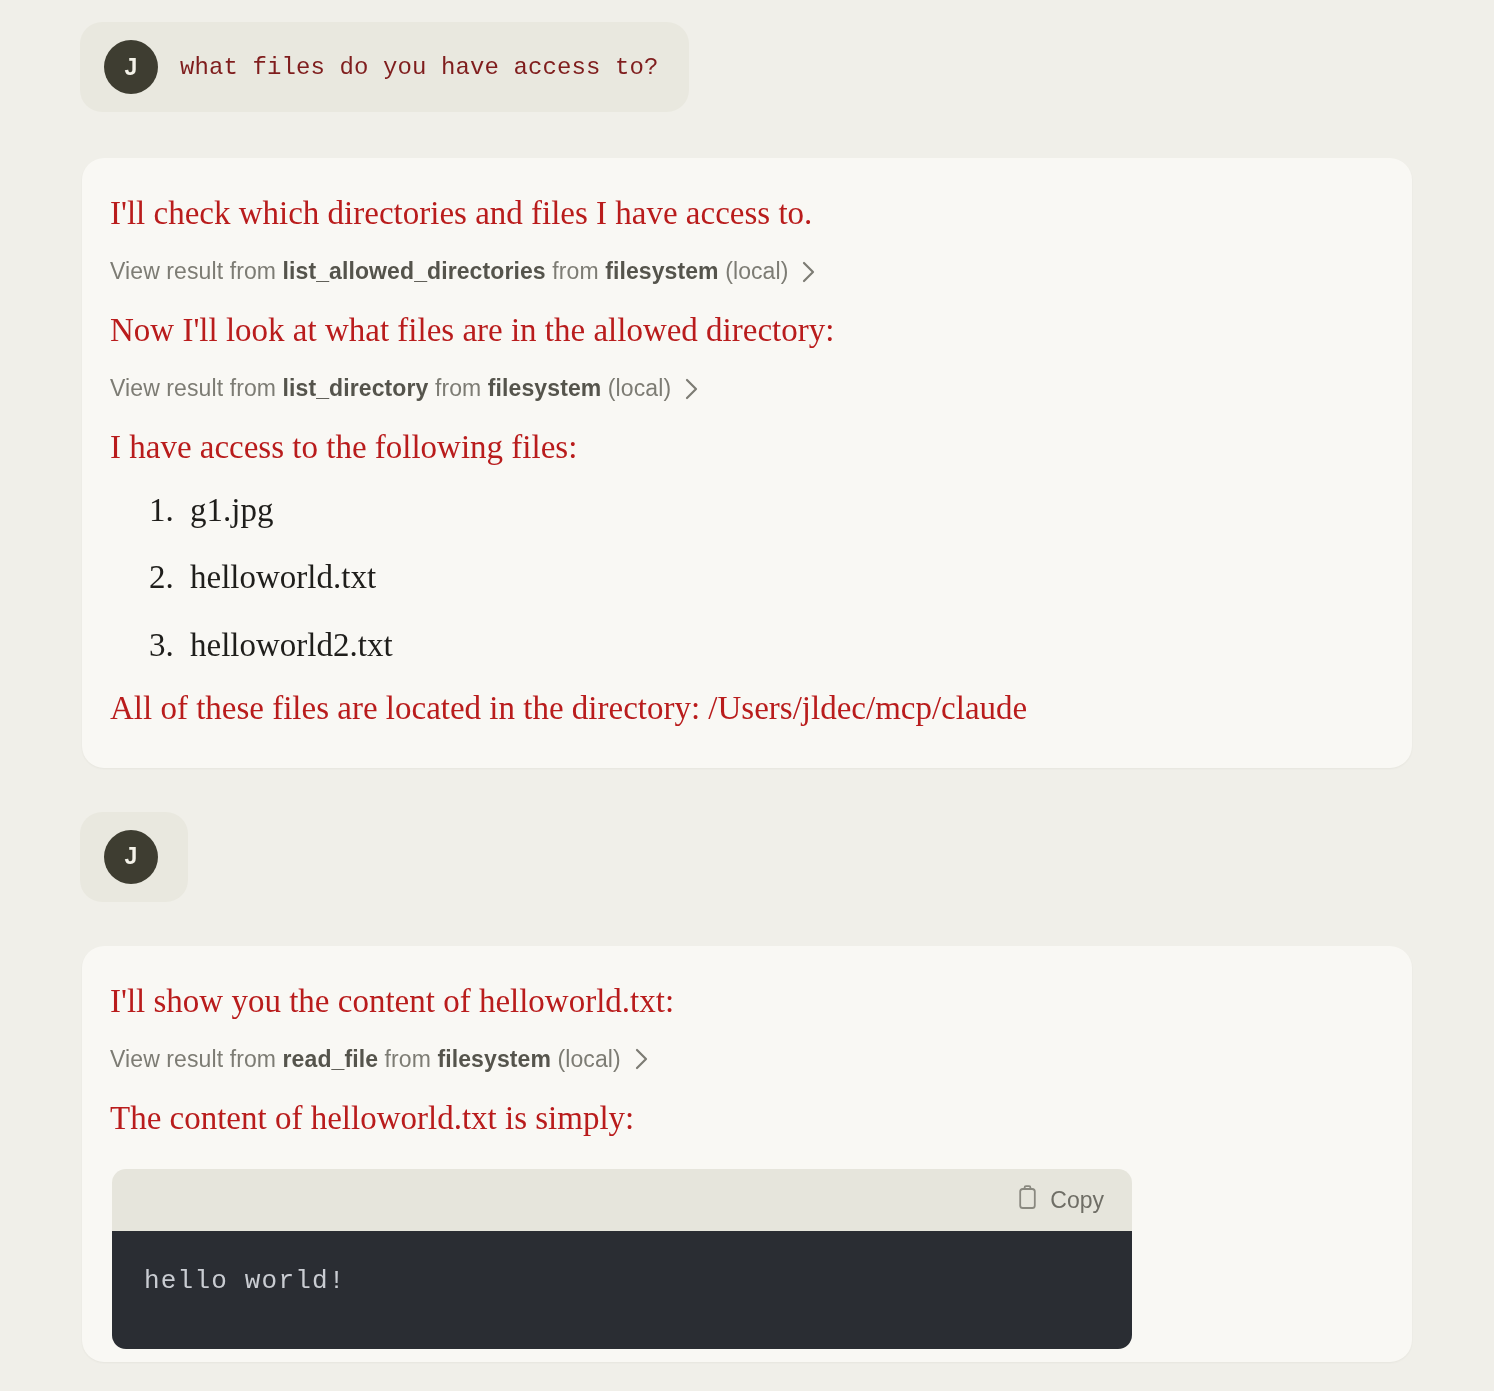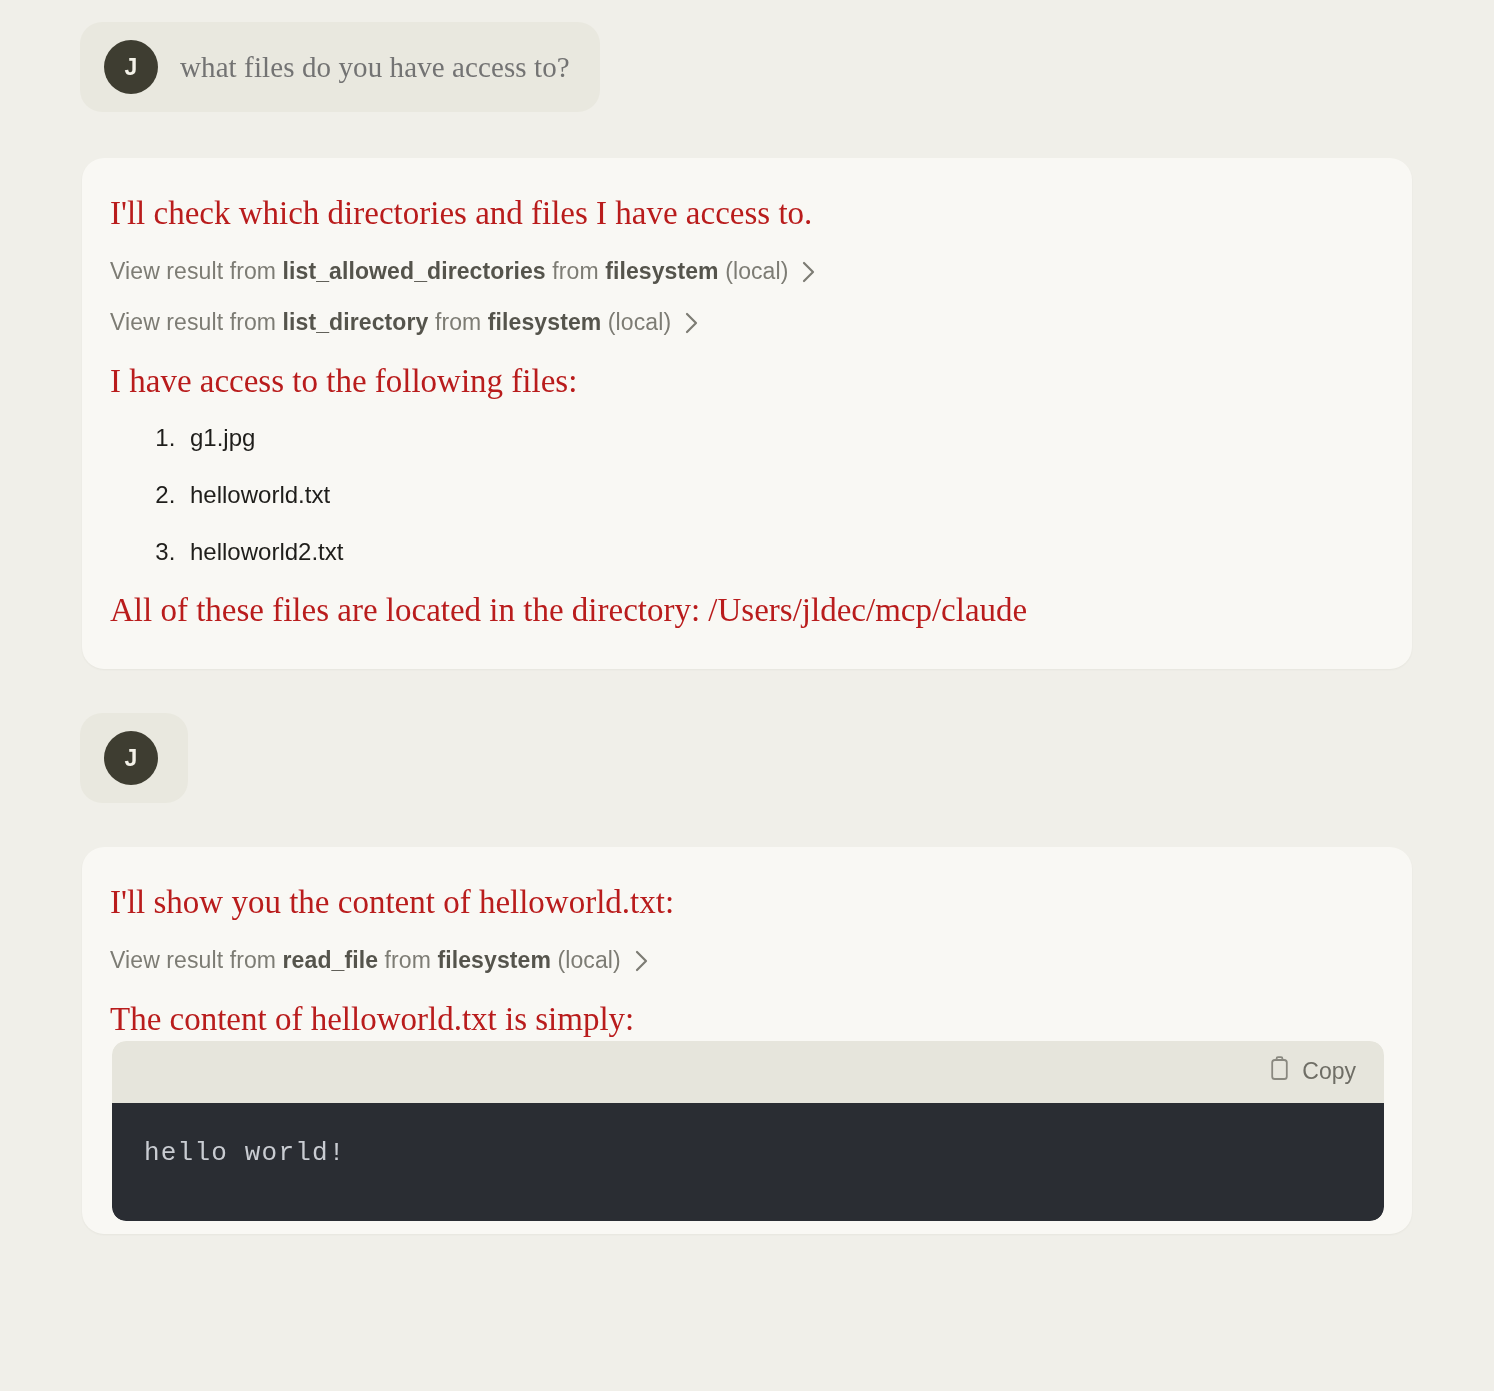--- a/index.html
+++ b/index.html
@@ -49,23 +49,23 @@
     display: flex;
     align-items: center;
     justify-content: center;
     font-family: "Liberation Sans", sans-serif;
     font-size: 23px;
     font-weight: 600;
     letter-spacing: 0.2px;
     line-height: 1;
   }
   .user-text {
-    font-family: Liberation Serif, serif;
-    font-size: 29px;
-    color: #737373;
+    font-family: Liberation Mono, monospace;
+    font-size: 24px;
+    color: #7f1d1d;
     letter-spacing: 0.1px;
     white-space: nowrap;
   }
 
   
   .assistant-card {
     margin: 0 82px;
     background: #f9f8f4;
     border-radius: 22px;
     padding: 34px 36px 38px 28px;
@@ -105,38 +105,39 @@
   .chev {
     display: inline-flex;
     align-items: center;
     margin-left: 14px;
   }
 
   
   ol.file-list {
     margin: 22px 0 22px 0;
     padding-left: 72px;
-    font-family: Liberation Sans, sans-serif;
-    font-size: 24px;
+    font-family: Liberation Serif, serif;
+    font-size: 33px;
     color: #1f1e1b;
   }
   ol.file-list li {
     margin-bottom: 28px;
     padding-left: 8px;
     line-height: 1.2;
   }
   ol.file-list li:last-child { margin-bottom: 12px; }
 
   
   .code-wrap {
+    margin-top: 30px;
     margin-left: 2px;
     margin-right: 0px;
-    border-radius: 14px;
+    border-radius: 6px;
     overflow: hidden;
-    width: 1272px;
+    width: 1020px;
   }
   .code-header {
     background: #e6e5dc;
     height: 62px;
     display: flex;
     align-items: center;
     justify-content: flex-end;
     padding-right: 22px;
     border-top-left-radius: 14px;
     border-top-right-radius: 14px;
@@ -203,20 +204,21 @@
         <span class="tool-strong">filesystem</span>
         <span class="sp">&nbsp;</span>
         <span class="sp">(local)</span>
       <span class="chev">
         <svg width="14" height="22" viewBox="0 0 14 22" fill="none" aria-hidden="true">
           <path d="M2 2 L11 11 L2 20" stroke="#7d7c74" stroke-width="2.2" stroke-linecap="round" stroke-linejoin="round"></path>
         </svg>
       </span>
     </div>
 
+    <p class="para">Now I'll look at what files are in the allowed directory:</p>
 
     <div class="tool-line">
       <span class="sp">View result from</span>
         <span class="sp">&nbsp;</span>
         <span class="tool-strong">list_directory</span>
         <span class="sp">&nbsp;</span>
         <span class="sp">from</span>
         <span class="sp">&nbsp;</span>
         <span class="tool-strong">filesystem</span>
         <span class="sp">&nbsp;</span>

